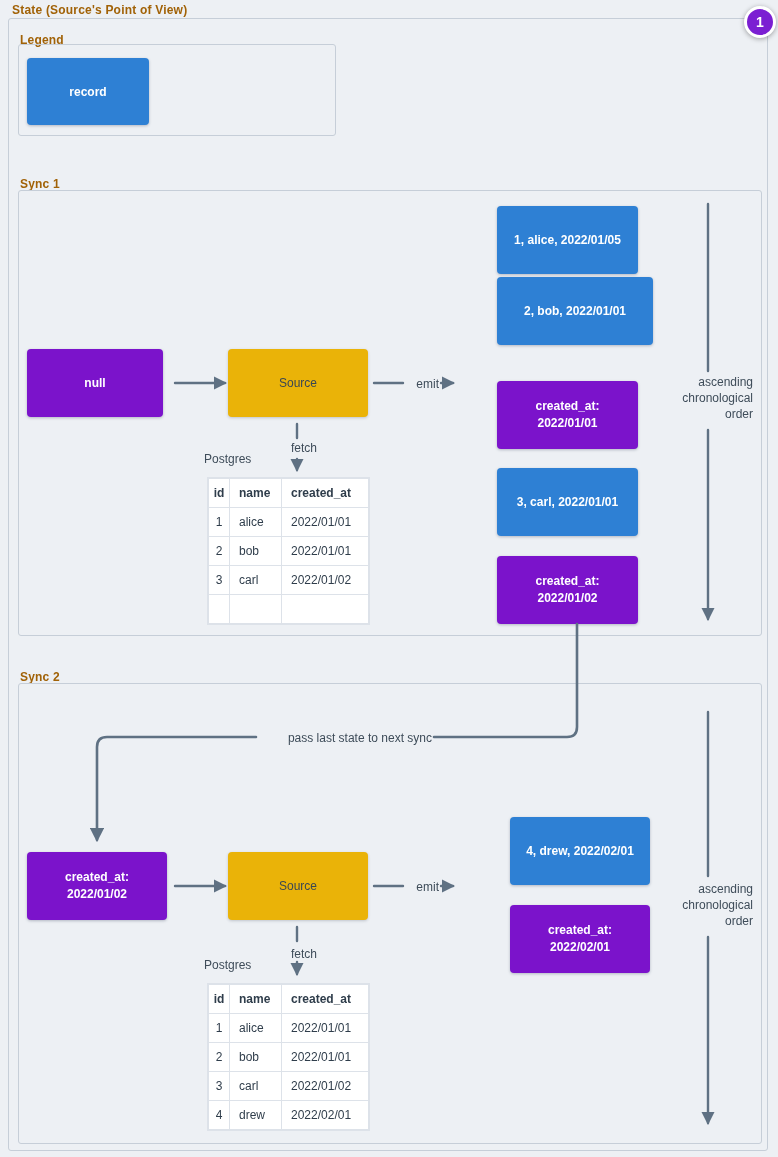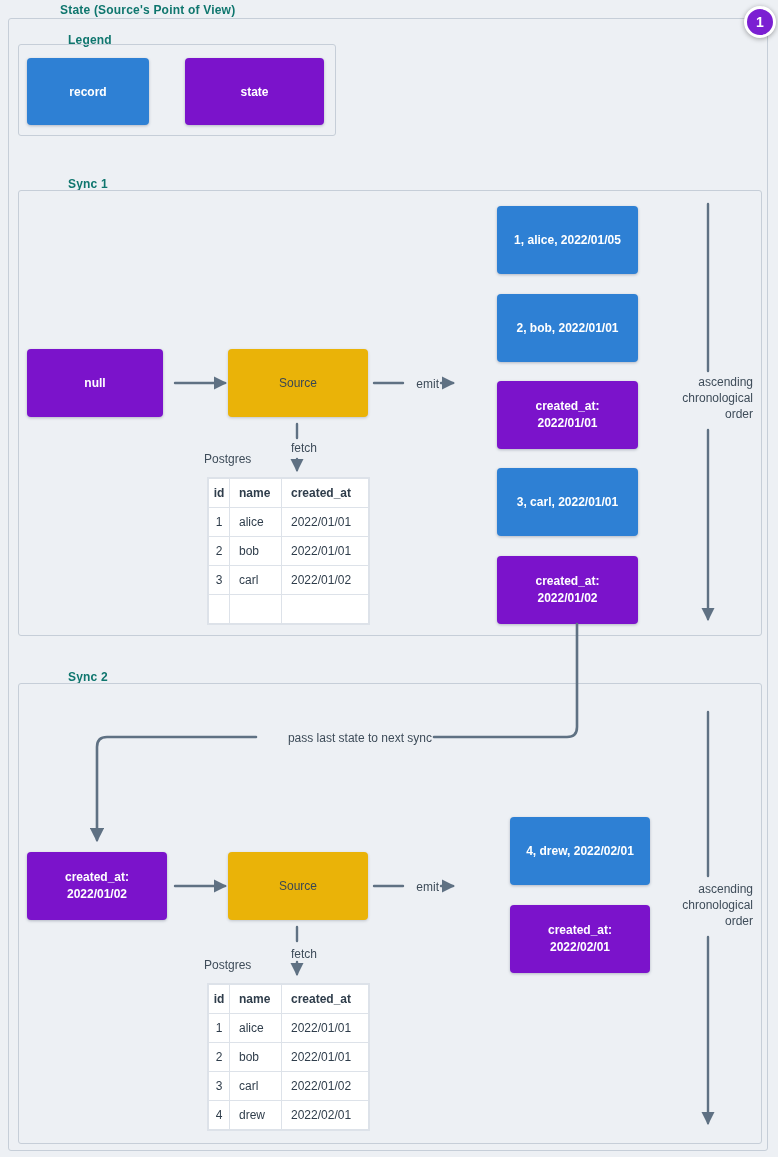--- a/index.html
+++ b/index.html
@@ -6,21 +6,21 @@
   body{
     width:778px;height:1157px;
     background:#edf0f4;
     font-family:"Liberation Sans", sans-serif;
     position:relative;
     color:#46545f;
     -webkit-font-smoothing:antialiased;
   }
   .canvas{position:relative;width:778px;height:1157px;overflow:hidden;}
   .abs{position:absolute;}
-  .group-label{font-size:12px;font-weight:bold;color:#0f766e;letter-spacing:.2px;margin-left:48px;}
+  .group-label{font-size:12px;font-weight:bold;color:#a16207;letter-spacing:.2px;}
   .frame{border:1px solid #c6ced8;border-radius:3px;background:transparent;}
   .node{
     display:flex;align-items:center;justify-content:center;
     border-radius:4px;color:#ffffff;font-size:12px;font-weight:bold;
     text-align:center;box-shadow:0 1px 3px rgba(30,40,70,.28);
   }
   .node.record{background:#2e80d4;}
   .node.state{background:#7b13cb;}
   .node.plain{background:#eab308;color:#3a4754;font-weight:normal;box-shadow:0 1px 3px rgba(30,40,70,.22);}
   .node .two-line span{display:block;line-height:17px;}
@@ -48,21 +48,20 @@
 
 <div class="canvas">
 
   <div class="abs group-label" style="left:12px;top:3px;">State (Source's Point of View)</div>
   <div class="abs frame" style="left:8px;top:18px;width:758px;height:1131px;"></div>
   <div class="abs badge" style="left:744px;top:6px;">1</div>
 
   <div class="abs group-label" style="left:20px;top:33px;">Legend</div>
   <div class="abs frame" style="left:18px;top:44px;width:316px;height:90px;"></div>
   <div class="abs node record" style="left:27px;top:58px;width:122px;height:67px;">record</div>
-  <div class="abs node state" style="left:185px;top:58px;width:139px;height:67px;">state</div>
 
   <div class="abs group-label" style="left:20px;top:177px;">Sync 1</div>
   <div class="abs frame" style="left:18px;top:190px;width:742px;height:444px;"></div>
 
   <div class="abs node state" style="left:27px;top:349px;width:136px;height:68px;">null</div>
   <div class="abs node plain" style="left:228px;top:349px;width:140px;height:68px;">Source</div>
 
   <div class="abs small-label" style="left:405px;top:376px;width:34px;">emit</div>
   <div class="abs small-label" style="left:277px;top:440px;width:40px;">fetch</div>
   <div class="abs small-label" style="left:204px;top:451px;width:58px;text-align:left;">Postgres</div>
@@ -91,21 +90,21 @@
     </tr>
     <tr>
       <td class="col-id"></td>
       <td class="col-name"></td>
       <td class="col-created"></td>
     </tr>
   </tbody>
     </table>
 
   <div class="abs node record" style="left:497px;top:206px;width:141px;height:68px;">1, alice, 2022/01/05</div>
-  <div class="abs node record" style="left:497px;top:294px;width:141px;height:68px;">2, bob, 2022/01/01</div>
+  <div class="abs node record" style="left:497px;top:277px;width:156px;height:68px;">2, bob, 2022/01/01</div>
   <div class="abs node state" style="left:497px;top:381px;width:141px;height:68px;">
     <div class="two-line">
       <span>created_at:</span>
       <span>2022/01/01</span>
     </div>
   </div>
   <div class="abs node record" style="left:497px;top:468px;width:141px;height:68px;">3, carl, 2022/01/01</div>
   <div class="abs node state" style="left:497px;top:556px;width:141px;height:68px;">
     <div class="two-line">
       <span>created_at:</span>

